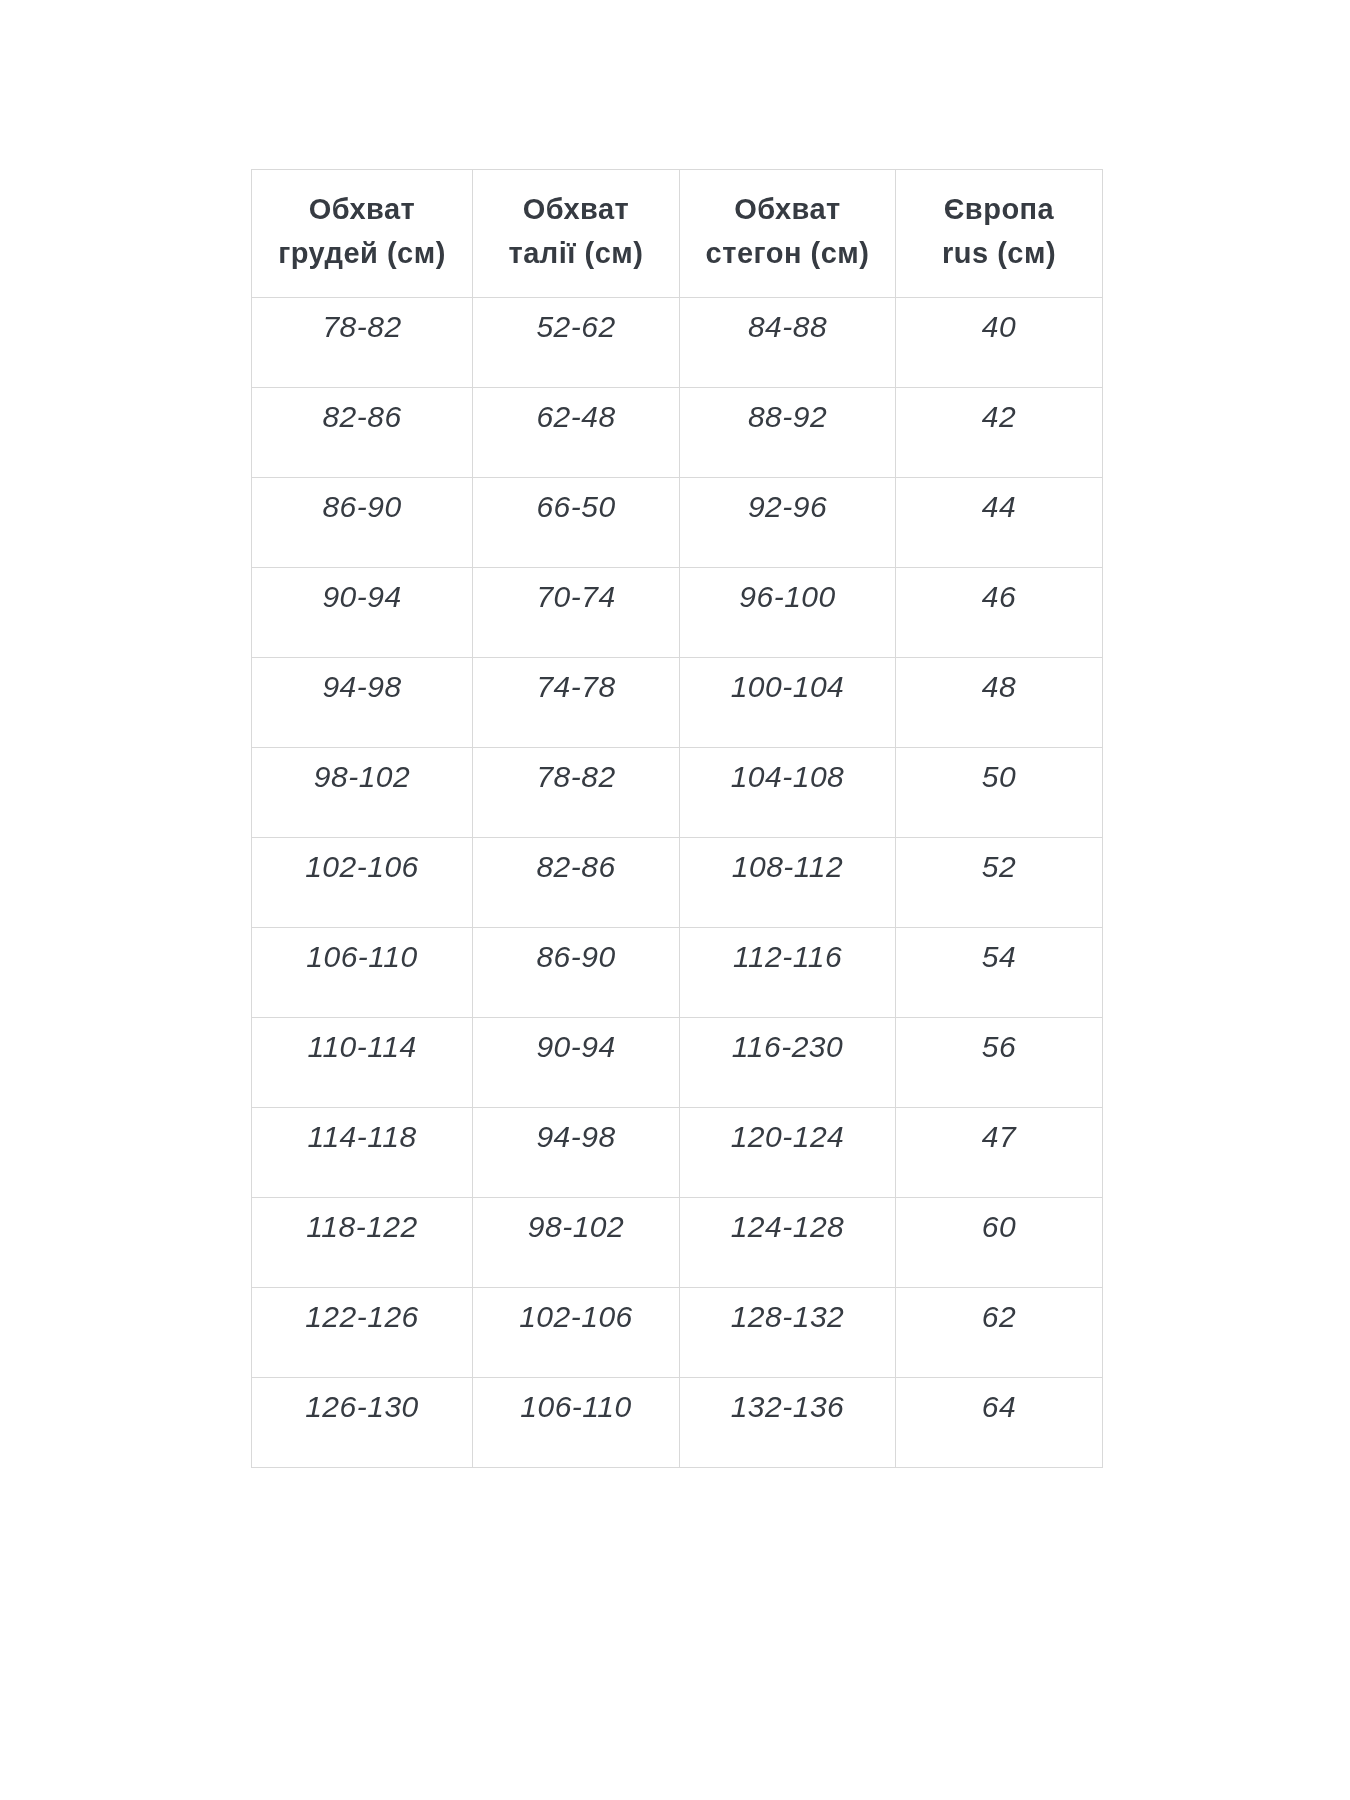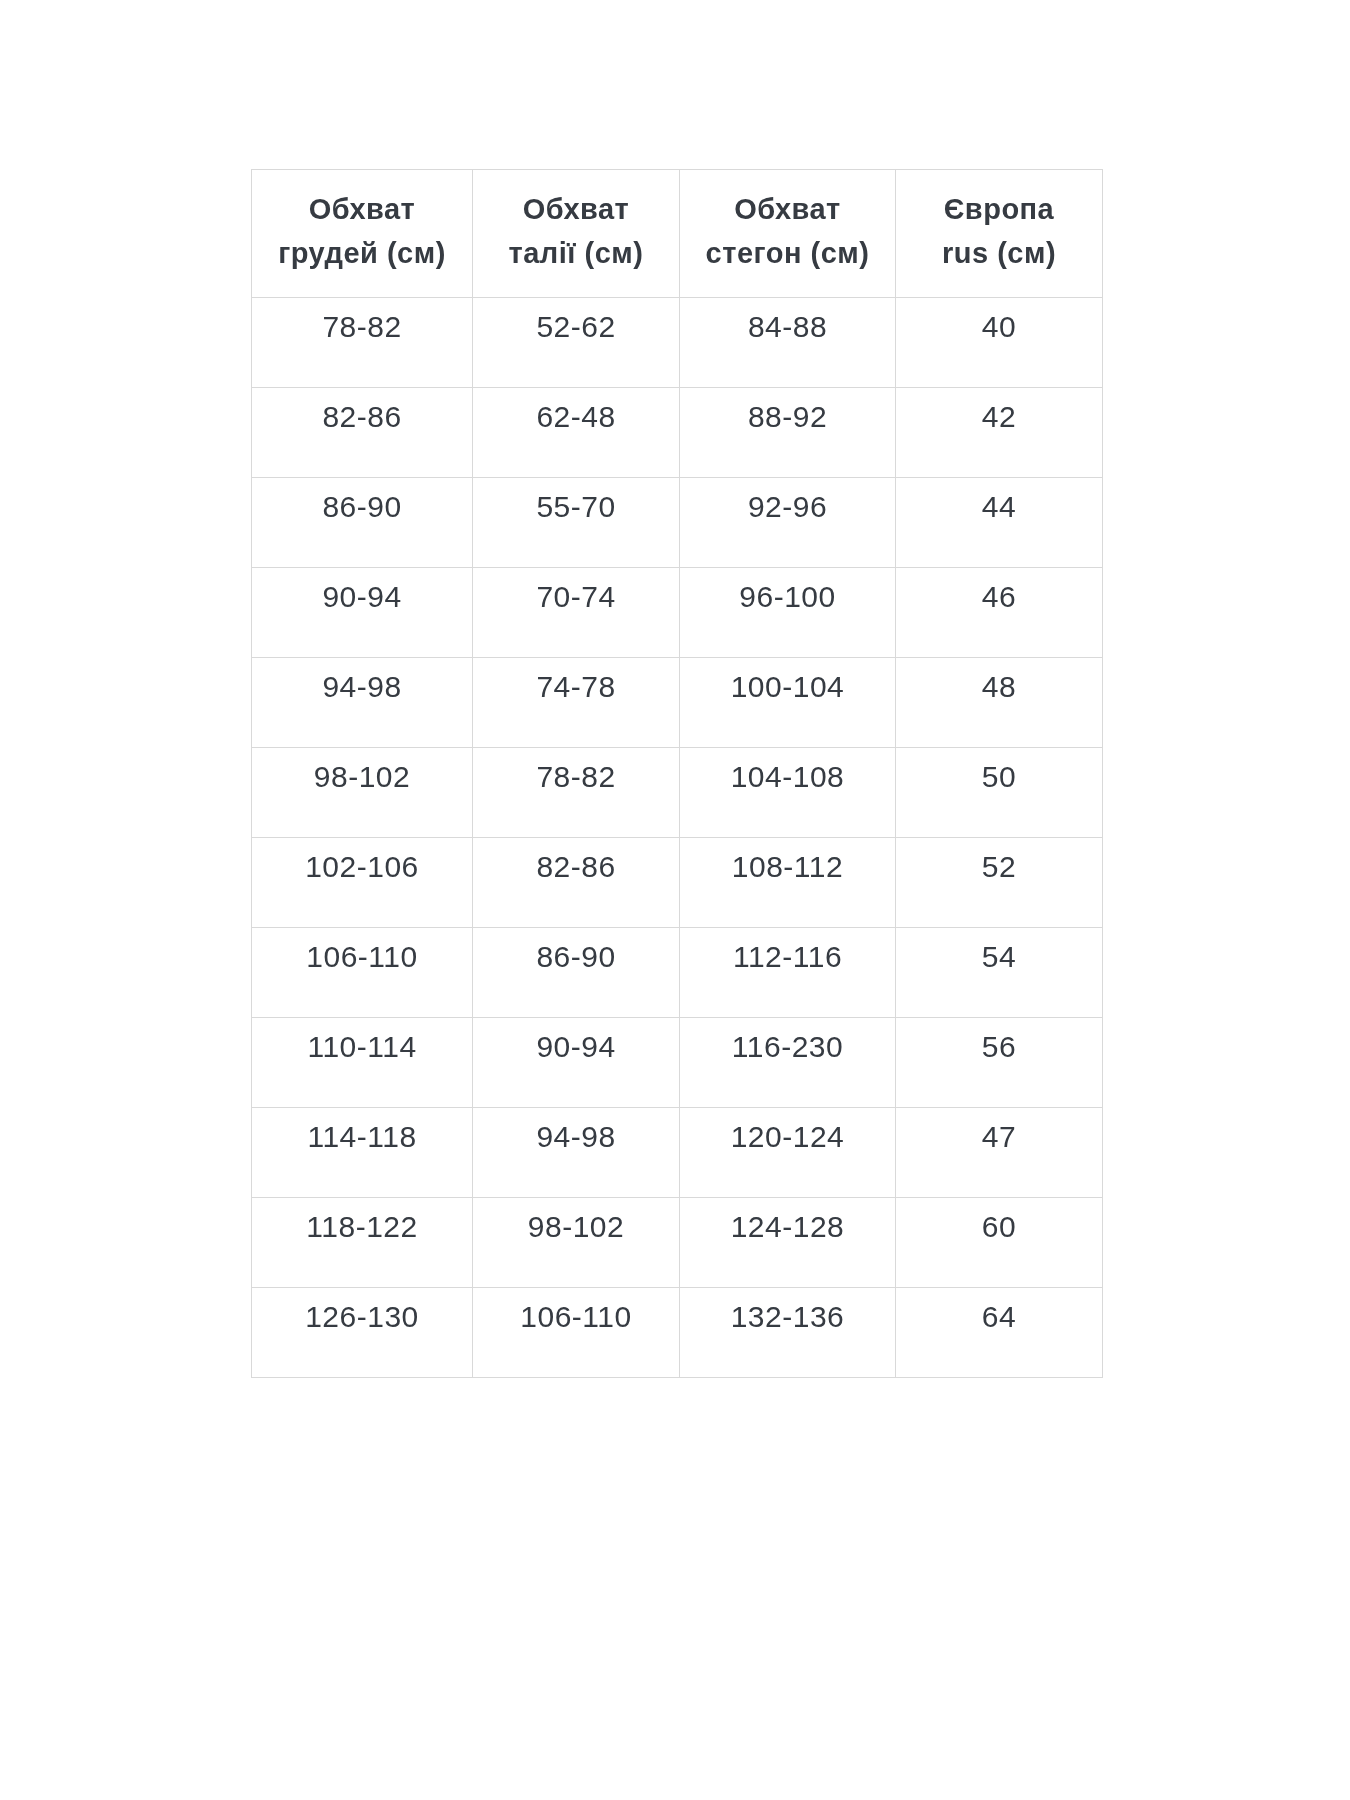--- a/index.html
+++ b/index.html
@@ -42,20 +42,21 @@
     line-height: 44px;
     letter-spacing: 0.5px;
     padding-bottom: 6px;
   }
   table.size-table td {
     height: 90px;
     font-size: 30px;
     font-weight: normal;
     letter-spacing: 0.5px;
     padding-bottom: 32px;
+    font-style: italic;
   }
   .col-1 { width: 221px; }
   .col-2 { width: 207px; }
   .col-3 { width: 216px; }
   .col-4 { width: 207px; }
 </style>
 </head>
 <body>
 
 <div class="table-wrap">
@@ -94,21 +95,21 @@
           <td>40</td>
         </tr>
         <tr>
           <td>82-86</td>
           <td>62-48</td>
           <td>88-92</td>
           <td>42</td>
         </tr>
         <tr>
           <td>86-90</td>
-          <td>55-70</td>
+          <td>66-50</td>
           <td>92-96</td>
           <td>44</td>
         </tr>
         <tr>
           <td>90-94</td>
           <td>70-74</td>
           <td>96-100</td>
           <td>46</td>
         </tr>
         <tr>
@@ -147,20 +148,26 @@
           <td>120-124</td>
           <td>47</td>
         </tr>
         <tr>
           <td>118-122</td>
           <td>98-102</td>
           <td>124-128</td>
           <td>60</td>
         </tr>
         <tr>
+          <td>122-126</td>
+          <td>102-106</td>
+          <td>128-132</td>
+          <td>62</td>
+        </tr>
+        <tr>
           <td>126-130</td>
           <td>106-110</td>
           <td>132-136</td>
           <td>64</td>
         </tr>
       </tbody>
   </table>
 </div>
 
 </body></html>

